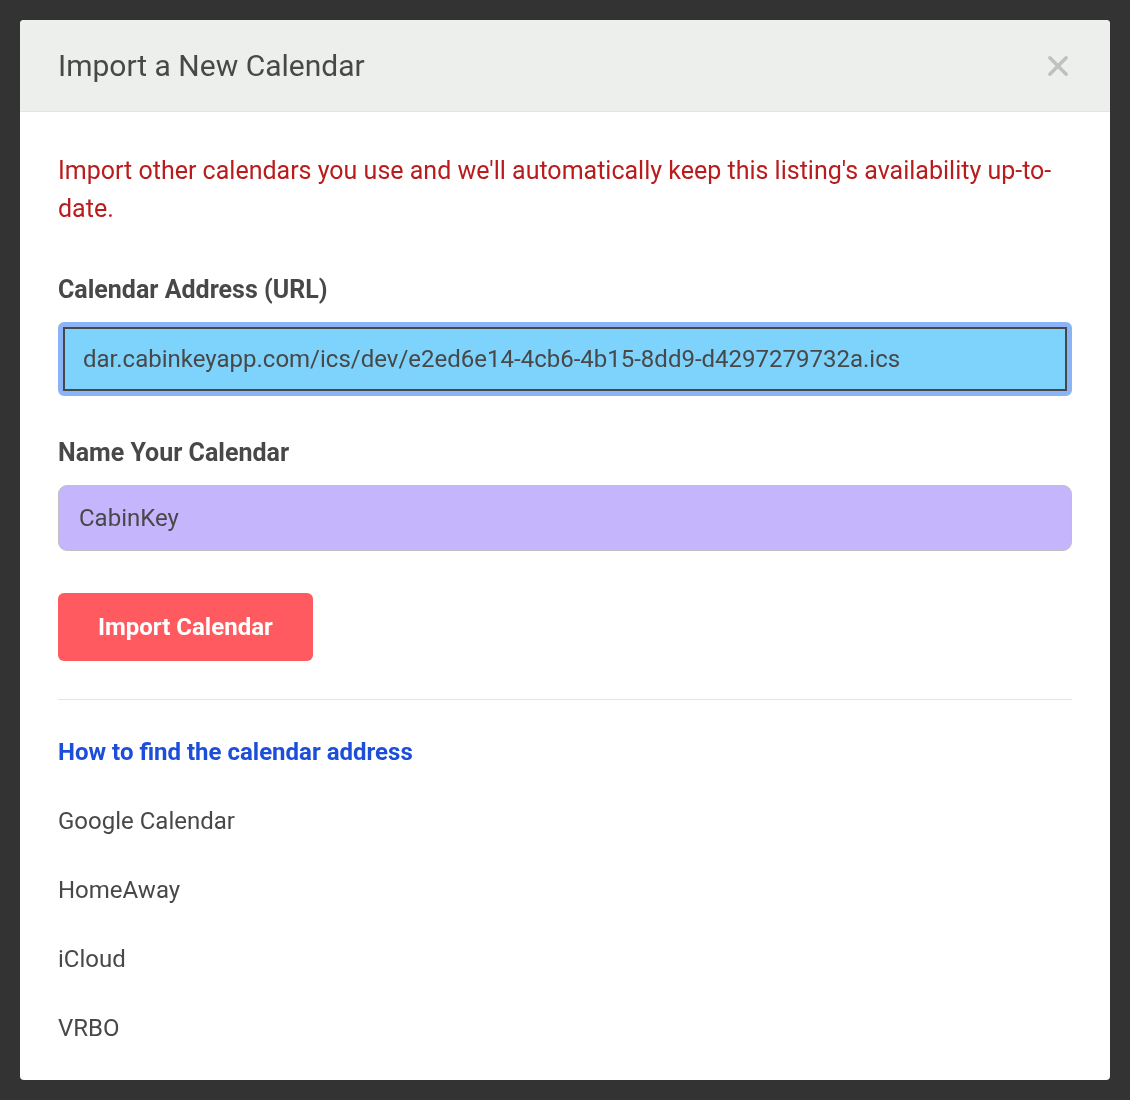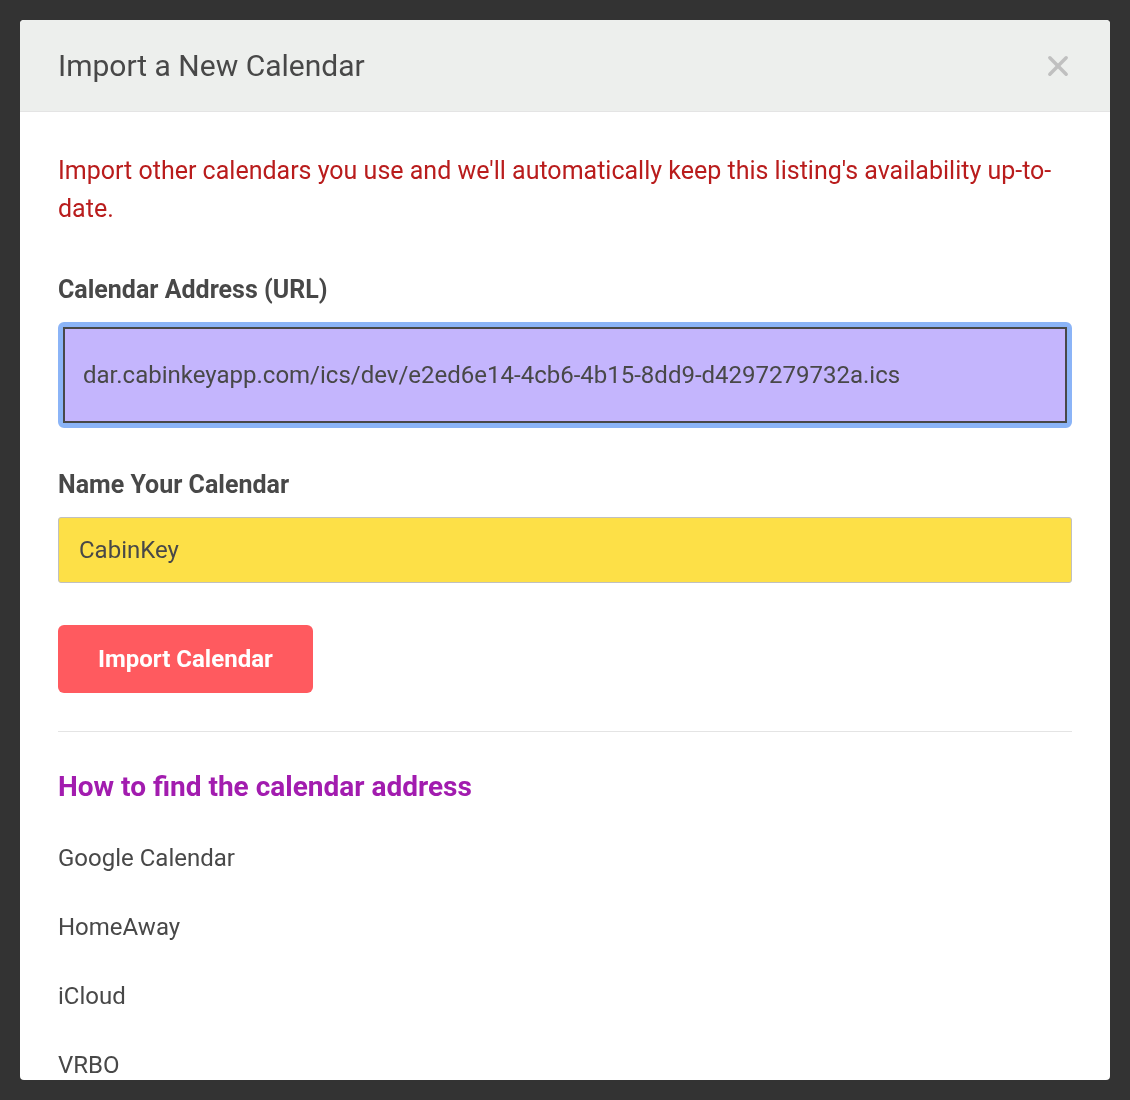--- a/index.html
+++ b/index.html
@@ -67,60 +67,60 @@
     }
     .input-focused-wrapper {
       border: 5px solid #8bb4f7;
       border-radius: 6px;
       padding: 0;
       margin-bottom: 42px;
     }
     .input-focused {
       width: 100%;
       border: 2px solid #484848;
-      padding: 32px 18px;
+      padding: 16px 18px;
+      font-size: 24px;
+      color: #484848;
+      font-family: inherit;
+      outline: none;
+      background: #7dd3fc;
+    }
+    .input-normal {
+      width: 100%;
+      border: 1px solid #c0c0c0;
+      border-radius: 9px;
+      padding: 18px 20px;
       font-size: 24px;
       color: #484848;
       font-family: inherit;
       outline: none;
       background: #c4b5fd;
-    }
-    .input-normal {
-      width: 100%;
-      border: 1px solid #c0c0c0;
-      border-radius: 3px;
-      padding: 18px 20px;
-      font-size: 24px;
-      color: #484848;
-      font-family: inherit;
-      outline: none;
-      background: #fde047;
       margin-bottom: 42px;
     }
     .import-button {
       background: #ff5a5f;
       color: #ffffff;
       border: none;
       border-radius: 6px;
       padding: 20px 40px;
       font-size: 24px;
       font-weight: 700;
       cursor: pointer;
       font-family: inherit;
       margin-bottom: 38px;
     }
     .divider {
       border: none;
       border-top: 1px solid #e4e4e4;
       margin-bottom: 38px;
     }
     .help-heading {
-      font-size: 28px;
+      font-size: 24px;
       font-weight: 700;
-      color: #a21caf;
+      color: #1d4ed8;
       margin-bottom: 18px;
     }
     .help-list {
       list-style: none;
     }
     .help-item {
       font-size: 24px;
       color: #484848;
       margin-bottom: 20px;
       cursor: pointer;

